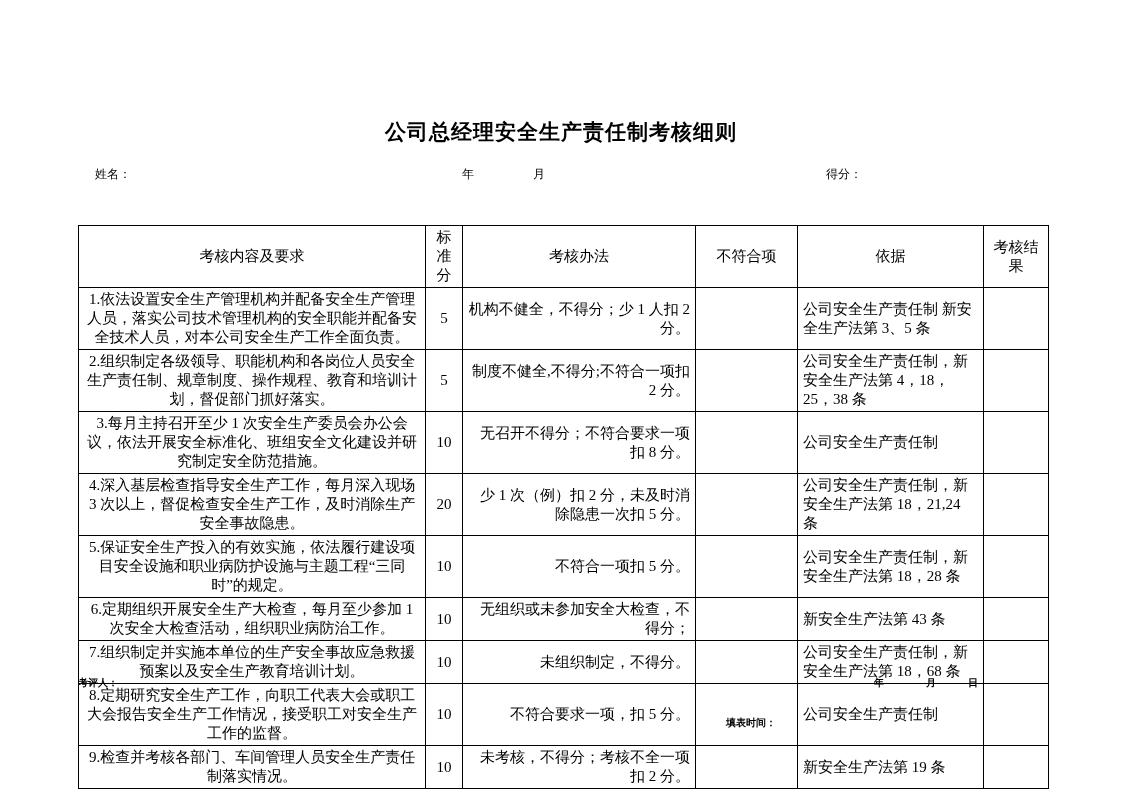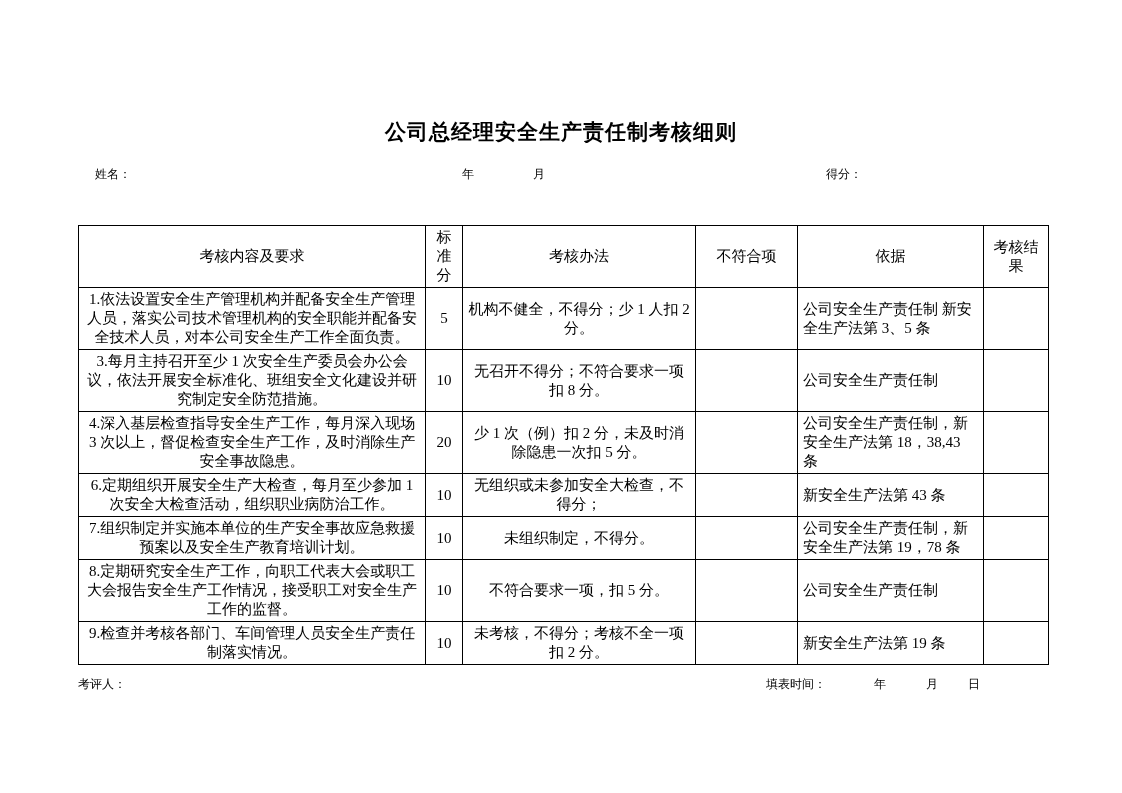--- a/index.html
+++ b/index.html
@@ -46,29 +46,29 @@
     vertical-align: middle;
     overflow: hidden;
   }
   table.assessment thead th {
     font-weight: normal;
     text-align: center;
     height: 38px;
   }
   td.c-content { text-align: center; }
   td.c-score   { text-align: center; }
-  td.c-method  { text-align: center; padding-left: 8px; }
+  td.c-method  { text-align: right; padding-left: 8px; }
   td.c-noncon  { text-align: center; }
   td.c-basis   { text-align: left; }
   td.c-result  { text-align: center; }
 
-  .footer-line { position: absolute; top: 676px; left: 0; width: 100%; height: 24px; font-size: 12px; font-weight: normal; }
+  .footer-line { position: absolute; top: 676px; left: 0; width: 100%; height: 24px; font-size: 10px; font-weight: bold; }
   .footer-line .lbl { position: absolute; white-space: nowrap; }
   .lbl-assessor { left: 78px; }
-  .lbl-filltime { left: 766px; }
+  .lbl-filltime { left: 726px; margin-top: 40px; }
   .lbl-f-year   { left: 874px; }
   .lbl-f-month  { left: 926px; }
   .lbl-f-day    { left: 968px; }
 </style>
 </head>
 <body>
 
 <div class="page">
 
   <div class="doc-title">公司总经理安全生产责任制考核细则</div>
@@ -102,55 +102,71 @@
     <tbody>
     <tr>
       <td class="c-content">1.依法设置安全生产管理机构并配备安全生产管理人员，落实公司技术管理机构的安全职能并配备安全技术人员，对本公司安全生产工作全面负责。</td>
       <td class="c-score">5</td>
       <td class="c-method">机构不健全，不得分；少 1 人扣 2 分。</td>
       <td class="c-noncon"></td>
       <td class="c-basis">公司安全生产责任制 新安全生产法第 3、5 条</td>
       <td class="c-result"></td>
     </tr>
 
+    <tr>
+      <td class="c-content">2.组织制定各级领导、职能机构和各岗位人员安全生产责任制、规章制度、操作规程、教育和培训计划，督促部门抓好落实。</td>
+      <td class="c-score">5</td>
+      <td class="c-method">制度不健全,不得分;不符合一项扣 2 分。</td>
+      <td class="c-noncon"></td>
+      <td class="c-basis">公司安全生产责任制，新安全生产法第 4，18，25，38 条</td>
+      <td class="c-result"></td>
+    </tr>
 
     <tr>
       <td class="c-content">3.每月主持召开至少 1 次安全生产委员会办公会议，依法开展安全标准化、班组安全文化建设并研究制定安全防范措施。</td>
       <td class="c-score">10</td>
       <td class="c-method">无召开不得分；不符合要求一项扣 8 分。</td>
       <td class="c-noncon"></td>
       <td class="c-basis">公司安全生产责任制</td>
       <td class="c-result"></td>
     </tr>
 
     <tr>
       <td class="c-content">4.深入基层检查指导安全生产工作，每月深入现场 3 次以上，督促检查安全生产工作，及时消除生产安全事故隐患。</td>
       <td class="c-score">20</td>
       <td class="c-method">少 1 次（例）扣 2 分，未及时消除隐患一次扣 5 分。</td>
       <td class="c-noncon"></td>
-      <td class="c-basis">公司安全生产责任制，新安全生产法第 18，38,43 条</td>
+      <td class="c-basis">公司安全生产责任制，新安全生产法第 18，21,24 条</td>
       <td class="c-result"></td>
     </tr>
 
+    <tr>
+      <td class="c-content">5.保证安全生产投入的有效实施，依法履行建设项目安全设施和职业病防护设施与主题工程“三同时”的规定。</td>
+      <td class="c-score">10</td>
+      <td class="c-method">不符合一项扣 5 分。</td>
+      <td class="c-noncon"></td>
+      <td class="c-basis">公司安全生产责任制，新安全生产法第 18，28 条</td>
+      <td class="c-result"></td>
+    </tr>
 
     <tr>
       <td class="c-content">6.定期组织开展安全生产大检查，每月至少参加 1 次安全大检查活动，组织职业病防治工作。</td>
       <td class="c-score">10</td>
       <td class="c-method">无组织或未参加安全大检查，不得分；</td>
       <td class="c-noncon"></td>
       <td class="c-basis">新安全生产法第 43 条</td>
       <td class="c-result"></td>
     </tr>
 
     <tr>
       <td class="c-content">7.组织制定并实施本单位的生产安全事故应急救援预案以及安全生产教育培训计划。</td>
       <td class="c-score">10</td>
       <td class="c-method">未组织制定，不得分。</td>
       <td class="c-noncon"></td>
-      <td class="c-basis">公司安全生产责任制，新安全生产法第 19，78 条</td>
+      <td class="c-basis">公司安全生产责任制，新安全生产法第 18，68 条</td>
       <td class="c-result"></td>
     </tr>
 
     <tr>
       <td class="c-content">8.定期研究安全生产工作，向职工代表大会或职工大会报告安全生产工作情况，接受职工对安全生产工作的监督。</td>
       <td class="c-score">10</td>
       <td class="c-method">不符合要求一项，扣 5 分。</td>
       <td class="c-noncon"></td>
       <td class="c-basis">公司安全生产责任制</td>
       <td class="c-result"></td>

